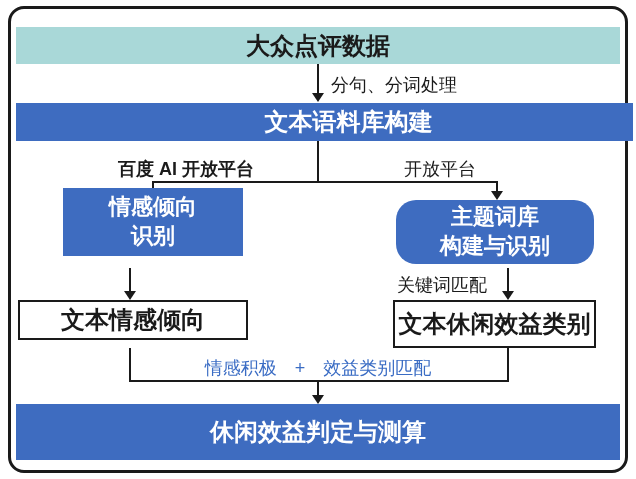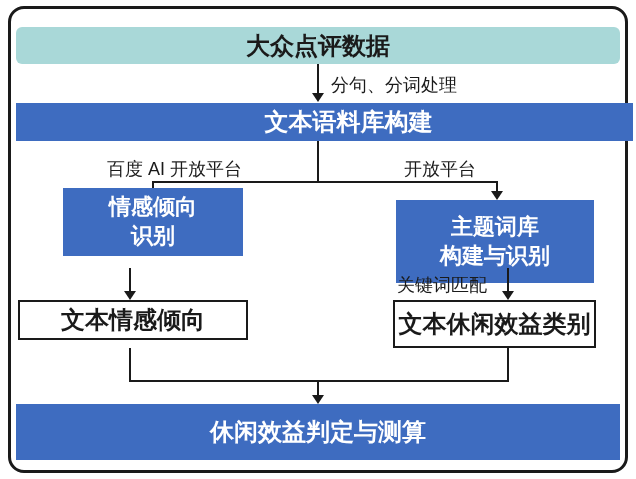--- a/index.html
+++ b/index.html
@@ -29,21 +29,21 @@
   }
   .node {
     position: absolute;
     display: flex;
     align-items: center;
     justify-content: center;
     font-weight: bold;
     text-align: center;
     line-height: 1.3;
   }
-  .teal  { background: var(--teal); color: var(--ink); border-radius: 6px; }
+  .teal  { background: var(--teal); color: var(--ink); }
   .blue  { background: var(--blue); color: #ffffff; }
   .outline { background: #ffffff; border: 2px solid var(--ink); color: var(--ink); }
   .line {
     position: absolute;
     background: var(--ink);
   }
   .arrow {
     position: absolute;
     width: 0; height: 0;
     border-left: 6px solid transparent;
@@ -78,31 +78,31 @@
 
   <div class="node blue" style="left:16px; top:103px; width:617px; height:38px; font-size:24px;padding-left:48px;">文本语料库构建</div>
 
   <div class="line" style="left:317px; top:141px; width:2px; height:42px;"></div>
   <div class="line" style="left:152px; top:181px; width:346px; height:2px;"></div>
   <div class="line" style="left:152px; top:183px; width:2px; height:10px;"></div>
   <div class="arrow" style="left:147px; top:191px;"></div>
   <div class="line" style="left:496px; top:183px; width:2px; height:10px;"></div>
   <div class="arrow" style="left:491px; top:191px;"></div>
 
-  <div class="elabel" style="left:107px; top:157px;">百度 AI 开放平台</div>
+  <div class="elabel" style="left:118px; top:157px;font-weight:bold;">百度 AI 开放平台</div>
   <div class="elabel" style="left:404px; top:157px;">开放平台</div>
 
   <div class="node blue" style="left:63px; top:188px; width:180px; height:68px; font-size:22px;">
     <div>
       <div>情感倾向</div>
       <div>识别</div>
     </div>
   </div>
 
-  <div class="node blue" style="left:396px; top:200px; width:198px; height:83px; font-size:22px;">
+  <div class="node blue" style="left:396px; top:200px; width:198px; height:64px; font-size:22px;border-radius:20px;">
     <div>
       <div>主题词库</div>
       <div>构建与识别</div>
     </div>
   </div>
 
   <div class="line" style="left:129px; top:268px; width:2px; height:24px;"></div>
   <div class="arrow" style="left:124px; top:291px;"></div>
 
   <div class="line" style="left:507px; top:268px; width:2px; height:24px;"></div>
@@ -110,16 +110,17 @@
   <div class="elabel" style="left:397px; top:273px;">关键词匹配</div>
 
   <div class="node outline" style="left:18px; top:300px; width:230px; height:40px; font-size:24px;">文本情感倾向</div>
   <div class="node outline" style="left:393px; top:300px; width:203px; height:48px; font-size:24px;">文本休闲效益类别</div>
 
   <div class="line" style="left:129px; top:348px; width:2px; height:34px;"></div>
   <div class="line" style="left:507px; top:348px; width:2px; height:34px;"></div>
   <div class="line" style="left:129px; top:380px; width:380px; height:2px;"></div>
   <div class="line" style="left:317px; top:382px; width:2px; height:14px;"></div>
   <div class="arrow" style="left:312px; top:395px;"></div>
+  <div class="elabel blue-text" style="top:356px;">情感积极　+　效益类别匹配</div>
 
   <div class="node blue" style="left:16px; top:404px; width:604px; height:56px; font-size:24px;">休闲效益判定与测算</div>
 
 </div>
 
 </body></html>

